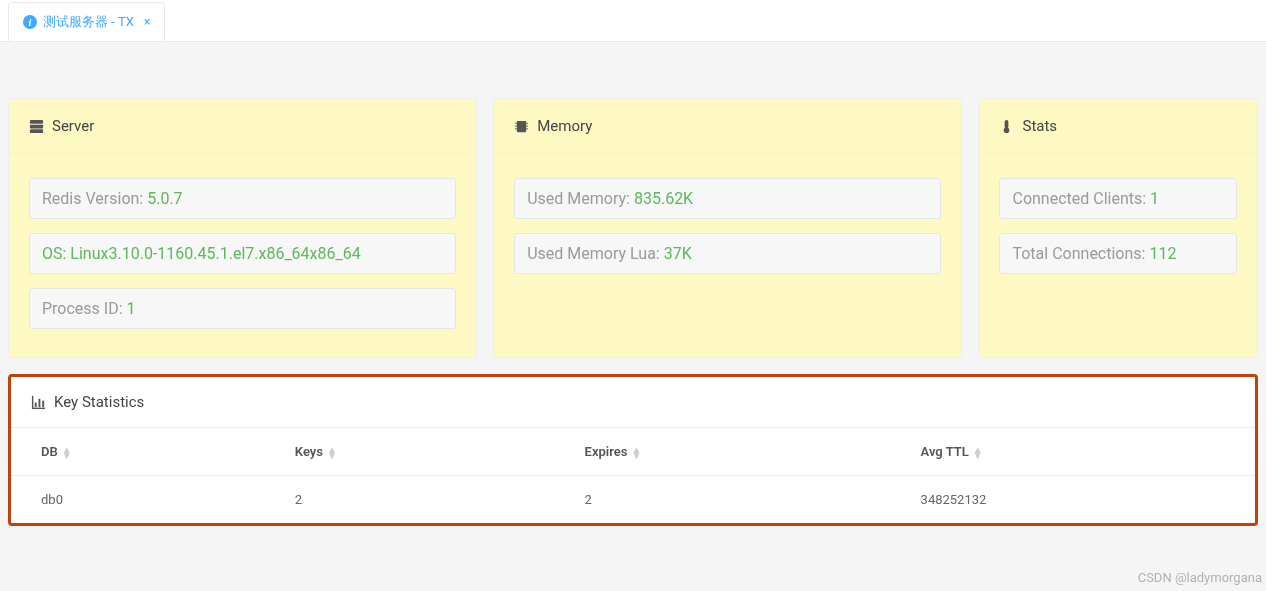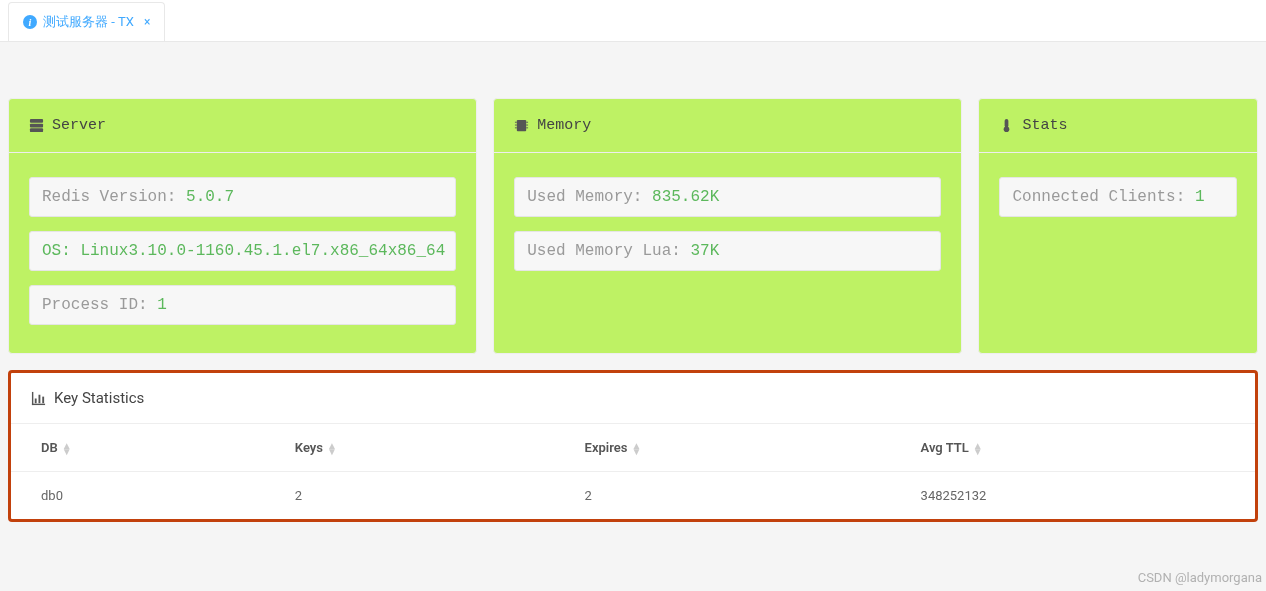--- a/index.html
+++ b/index.html
@@ -43,26 +43,25 @@
       font-style: italic;
       font-family: Georgia, serif;
       font-weight: bold;
     }
     .cards-row {
       display: flex;
       gap: 16px;
       padding: 56px 8px 16px 8px;
     }
     .card {
-      background: #bef264;
+      background: #fef9c3;
       border-radius: 4px;
       border: 1px solid #eee;
       flex: 1;
       min-width: 0;
-      font-family: Liberation Mono, monospace;
     }
     .card.server, .card.memory { flex: 1 1 470px; }
     .card.stats { flex: 1 1 280px; }
     .card-header {
       padding: 18px 20px;
       border-bottom: 1px solid #eee;
       font-size: 15px;
       color: #444;
       display: flex;
       align-items: center;
@@ -182,20 +181,23 @@
     <div class="card-header">
       <svg class="icon-svg" viewBox="0 0 16 16">
           <rect x="6" y="1" width="4" height="9" rx="2"></rect>
           <circle cx="8" cy="12" r="3"></circle>
         </svg>
       <span>Stats</span>
     </div>
     <div class="card-body">
       <div class="stat-row">
         <span>Connected Clients: </span><span class="val">1</span>
+      </div>
+      <div class="stat-row">
+        <span>Total Connections: </span><span class="val">112</span>
       </div>
     </div>
   </div>
 
 </div>
 
 <div class="keystats">
   <div class="keystats-header">
     <svg class="icon-svg" viewBox="0 0 16 16">
         <rect x="1" y="1" width="1.5" height="14"></rect>

